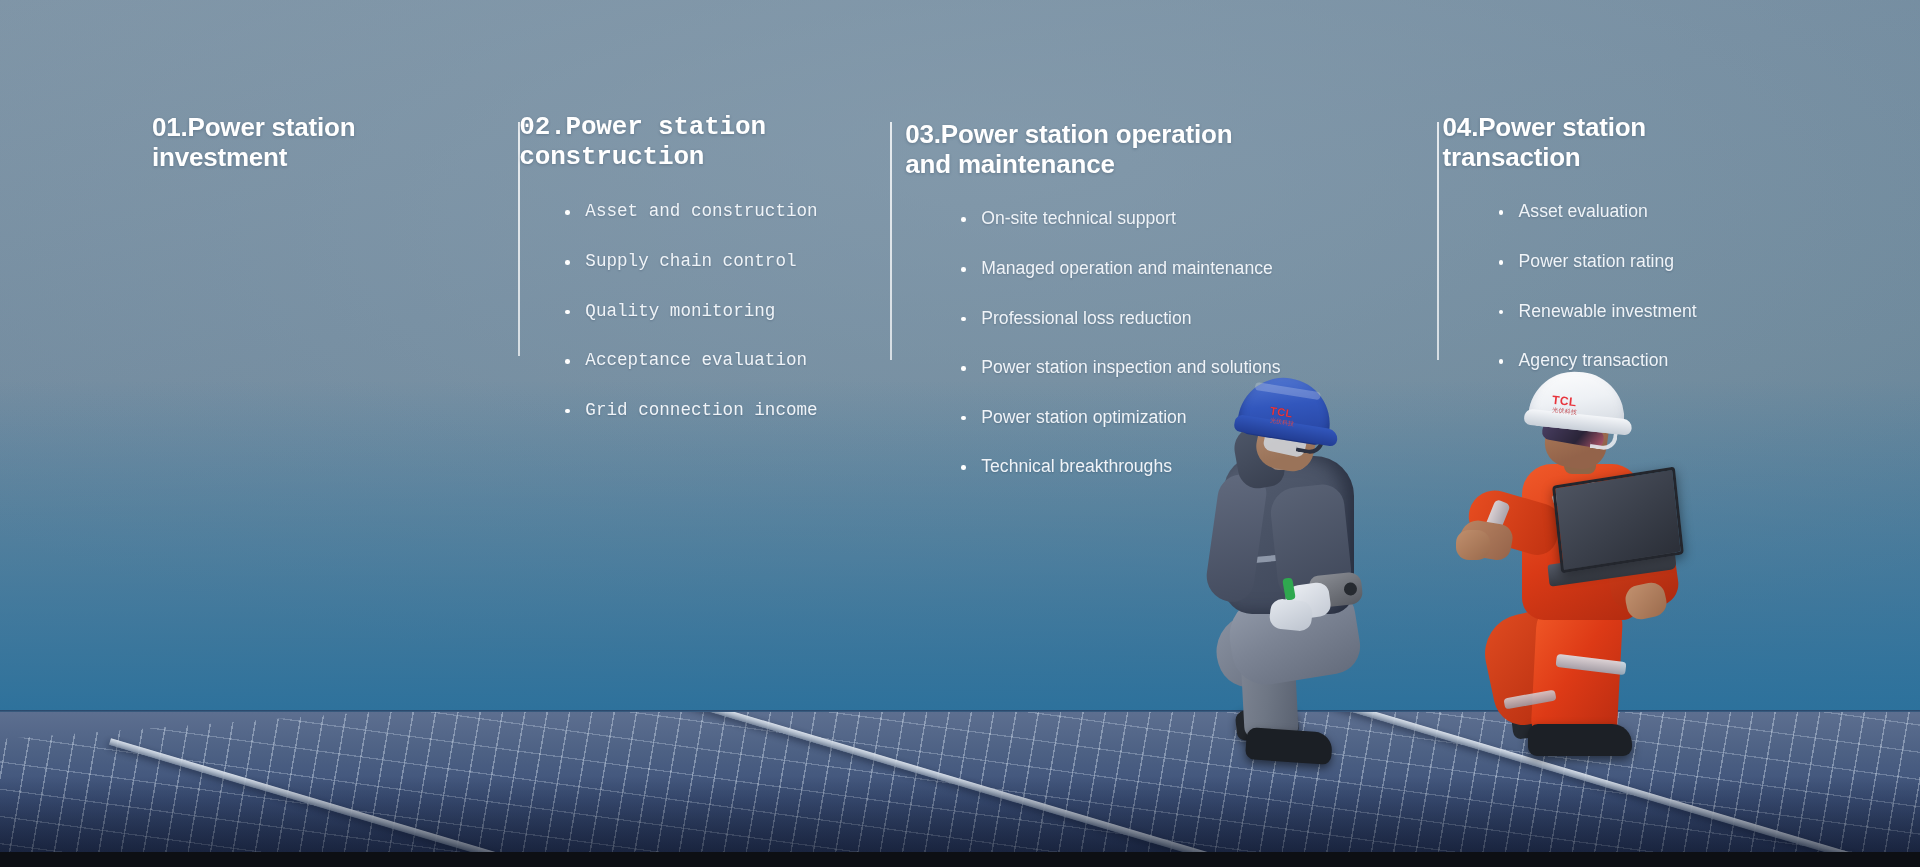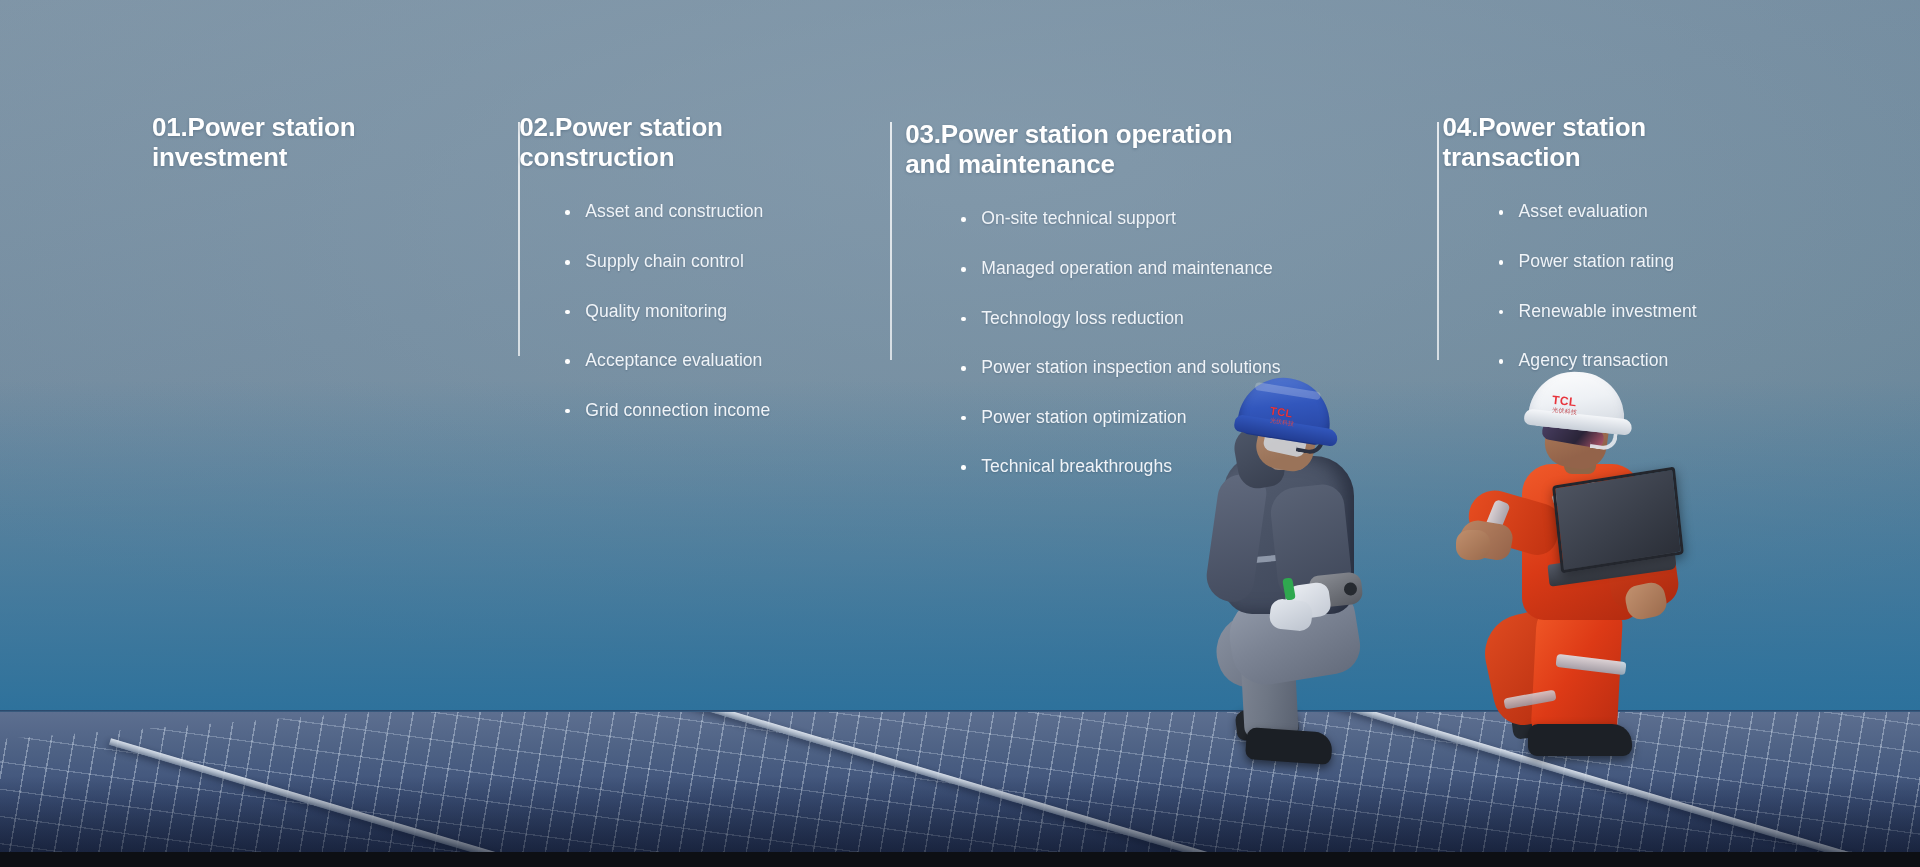--- a/index.html
+++ b/index.html
@@ -69,21 +69,21 @@
     background:#0d0f14;
   }
 
   
   .columns {
     position:absolute; left:0; top:0; width:1920px; height:520px;
     display:flex; align-items:flex-start;
   }
   .col { position:relative; padding-top:112px; }
   .col.c1 { width:520px; padding-left:152px; }
-  .col.c2 { width:372px; padding-left:16px; }
+  .col.c2 { width:372px; padding-left:16px;font-family:Liberation Mono, monospace; }
   .col.c3 { width:547px; padding-left:46px;margin-top:7px; }
   .col.c4 { width:559px; padding-left:59px; }
 
   .col-title {
     color:#ffffff;
     font-size:26px;
     font-weight:bold;
     line-height:1.16;
     letter-spacing:-0.2px;
     text-shadow:0 1px 3px rgba(25,45,70,0.30);
@@ -494,21 +494,21 @@
         <li>Grid connection income</li>
       </ul>
     </div>
 
     <div class="col c3">
       <div class="col-title">03.Power station operation
 and maintenance</div>
       <ul class="bullets">
         <li>On-site technical support</li>
         <li>Managed operation and maintenance</li>
-        <li>Technology loss reduction</li>
+        <li>Professional loss reduction</li>
         <li>Power station inspection and solutions</li>
         <li>Power station optimization</li>
         <li>Technical breakthroughs</li>
       </ul>
     </div>
 
     <div class="col c4">
       <div class="col-title">04.Power station
 transaction</div>
       <ul class="bullets">

